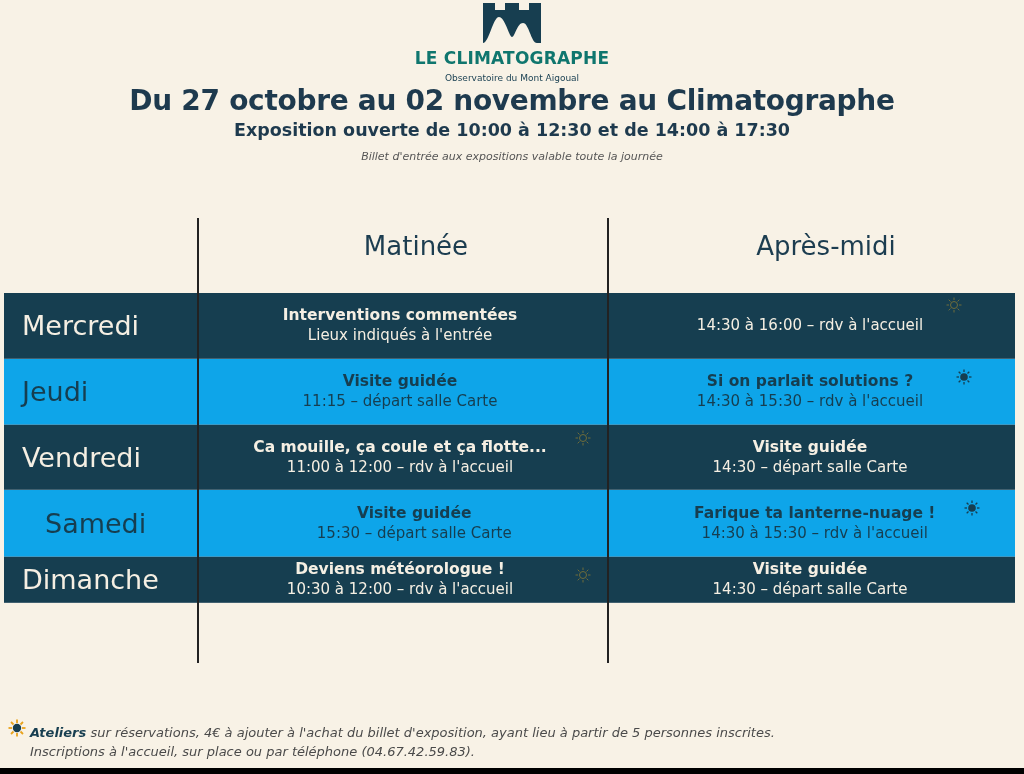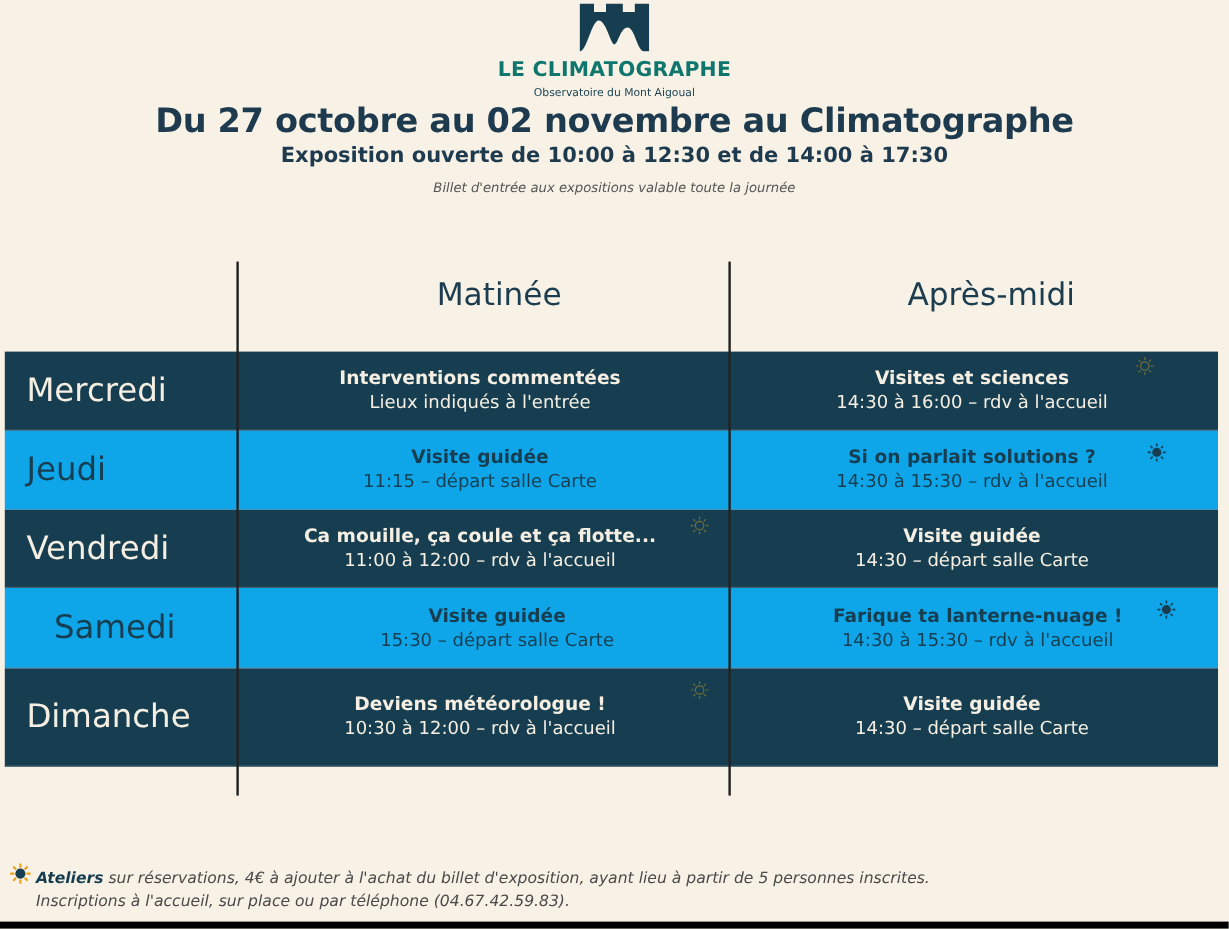--- a/index.html
+++ b/index.html
@@ -93,21 +93,20 @@
 
 <div class="table">
 
   <div class="row dark" style="height:66px;">
     <div class="day">Mercredi</div>
     <div class="cell morning">
       <div class="ev-title">Interventions commentées</div>
       <div class="ev-detail">Lieux indiqués à l'entrée</div>
     </div>
     <div class="cell afternoon">
-      <div class="ev-title">Visites et sciences</div>
       <div class="ev-detail">14:30 à 16:00 – rdv à l'accueil</div>
       <svg class="sun" style="left:341px;top:4px;" viewBox="0 0 16 16">
         <circle cx="8" cy="8" r="3.5" fill="none" stroke="#6f6d3a" stroke-width="1"></circle>
         <g stroke="#6f6d3a" stroke-width="1">
             <line x1="8" y1="0.5" x2="8" y2="3"></line>
             <line x1="8" y1="13" x2="8" y2="15.5"></line>
             <line x1="0.5" y1="8" x2="3" y2="8"></line>
             <line x1="13" y1="8" x2="15.5" y2="8"></line>
             <line x1="2.7" y1="2.7" x2="4.5" y2="4.5"></line>
             <line x1="11.5" y1="11.5" x2="13.3" y2="13.3"></line>
@@ -186,21 +185,21 @@
             <line x1="13" y1="8" x2="15.5" y2="8"></line>
             <line x1="2.7" y1="2.7" x2="4.5" y2="4.5"></line>
             <line x1="11.5" y1="11.5" x2="13.3" y2="13.3"></line>
             <line x1="13.3" y1="2.7" x2="11.5" y2="4.5"></line>
             <line x1="2.7" y1="13.3" x2="4.5" y2="11.5"></line>
           </g>
       </svg>
     </div>
   </div>
 
-  <div class="row dark" style="height:82px;">
+  <div class="row dark" style="height:46px;">
     <div class="day">Dimanche</div>
     <div class="cell morning">
       <div class="ev-title">Deviens météorologue !</div>
       <div class="ev-detail">10:30 à 12:00 – rdv à l'accueil</div>
       <svg class="sun" style="left:380px;top:10px;" viewBox="0 0 16 16">
         <circle cx="8" cy="8" r="3.5" fill="none" stroke="#6f6d3a" stroke-width="1"></circle>
         <g stroke="#6f6d3a" stroke-width="1">
             <line x1="8" y1="0.5" x2="8" y2="3"></line>
             <line x1="8" y1="13" x2="8" y2="15.5"></line>
             <line x1="0.5" y1="8" x2="3" y2="8"></line>

